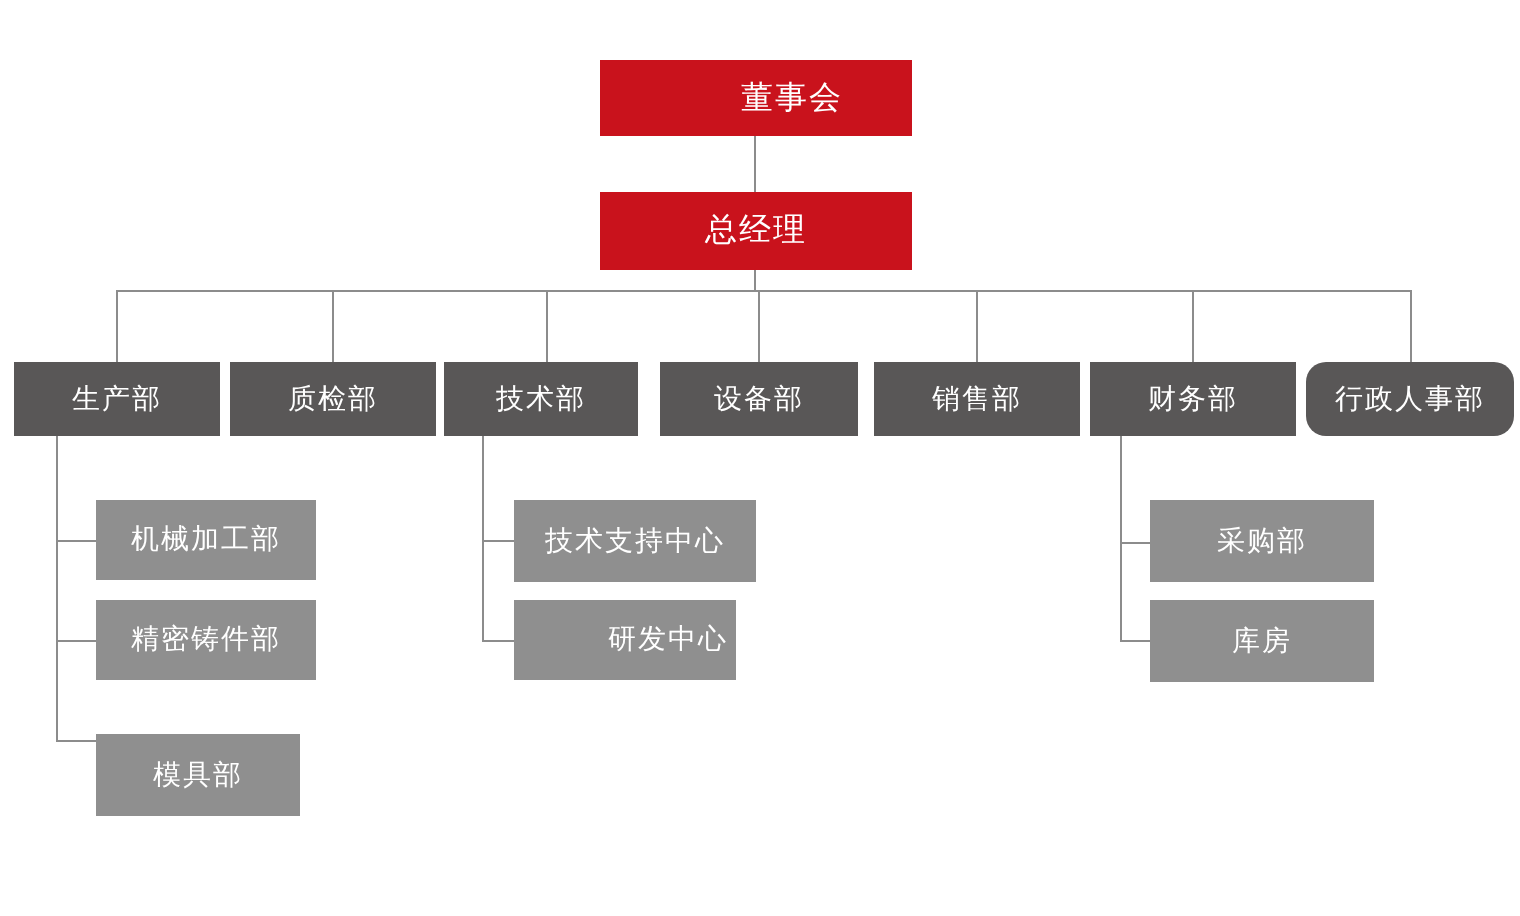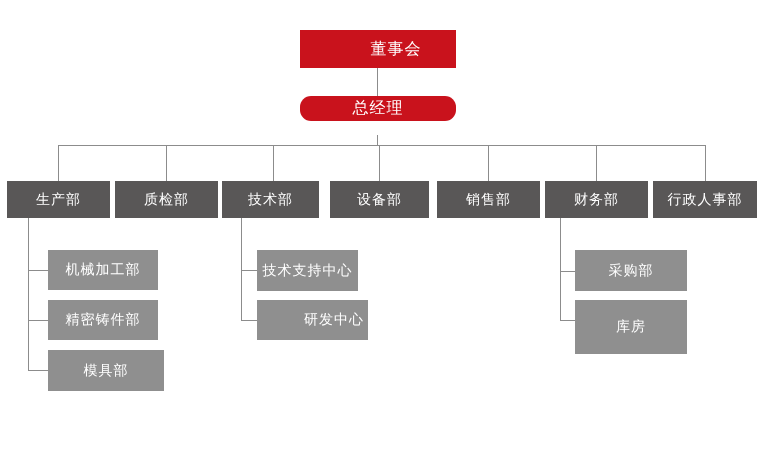--- a/index.html
+++ b/index.html
@@ -62,58 +62,58 @@
     <div class="line" style="left: 28px; top: 370px; width: 20px; height: 1px;"></div>
     <div class="line" style="left: 241px; top: 218px; width: 1px; height: 103px;"></div>
     <div class="line" style="left: 241px; top: 270px; width: 16px; height: 1px;"></div>
     <div class="line" style="left: 241px; top: 320px; width: 16px; height: 1px;"></div>
     <div class="line" style="left: 560px; top: 218px; width: 1px; height: 103px;"></div>
     <div class="line" style="left: 560px; top: 271px; width: 15px; height: 1px;"></div>
     <div class="line" style="left: 560px; top: 320px; width: 15px; height: 1px;"></div>
     <div class="node top" style="left: 300px; top: 30px; width: 156px; height: 38px; padding-left: 36px;">
       <span>董事会</span>
     </div>
-    <div class="node top" style="left: 300px; top: 96px; width: 156px; height: 25px; border-radius: 11px;">
+    <div class="node top" style="left: 300px; top: 96px; width: 156px; height: 39px;">
       <span>总经理</span>
     </div>
     <div class="node department" style="left: 7px; top: 181px; width: 103px; height: 37px;">
       <span>生产部</span>
     </div>
     <div class="node department" style="left: 115px; top: 181px; width: 103px; height: 37px;">
       <span>质检部</span>
     </div>
     <div class="node department" style="left: 222px; top: 181px; width: 97px; height: 37px;">
       <span>技术部</span>
     </div>
     <div class="node department" style="left: 330px; top: 181px; width: 99px; height: 37px;">
       <span>设备部</span>
     </div>
     <div class="node department" style="left: 437px; top: 181px; width: 103px; height: 37px;">
       <span>销售部</span>
     </div>
     <div class="node department" style="left: 545px; top: 181px; width: 103px; height: 37px;">
       <span>财务部</span>
     </div>
-    <div class="node department" style="left: 653px; top: 181px; width: 104px; height: 37px;">
+    <div class="node department" style="left: 653px; top: 181px; width: 104px; height: 37px; border-radius: 10px;">
       <span>行政人事部</span>
     </div>
     <div class="node subdepartment" style="left: 48px; top: 250px; width: 110px; height: 40px; text-align: right;">
       <span>机械加工部</span>
     </div>
     <div class="node subdepartment" style="left: 48px; top: 300px; width: 110px; height: 40px;">
       <span>精密铸件部</span>
     </div>
-    <div class="node subdepartment" style="left: 48px; top: 350px; width: 116px; height: 41px;">
+    <div class="node subdepartment" style="left: 48px; top: 367px; width: 102px; height: 41px;">
       <span>模具部</span>
     </div>
-    <div class="node subdepartment" style="left: 257px; top: 250px; width: 101px; height: 41px;">
+    <div class="node subdepartment" style="left: 257px; top: 250px; width: 121px; height: 41px;">
       <span>技术支持中心</span>
     </div>
     <div class="node subdepartment" style="left: 257px; top: 300px; width: 111px; height: 40px; padding-left: 43px;">
       <span>研发中心</span>
     </div>
     <div class="node subdepartment" style="left: 575px; top: 250px; width: 112px; height: 41px;">
       <span>采购部</span>
     </div>
-    <div class="node subdepartment" style="left: 575px; top: 300px; width: 112px; height: 54px;">
+    <div class="node subdepartment" style="left: 575px; top: 300px; width: 112px; height: 41px;">
       <span>库房</span>
     </div>
   </div>
 
 </body></html>

